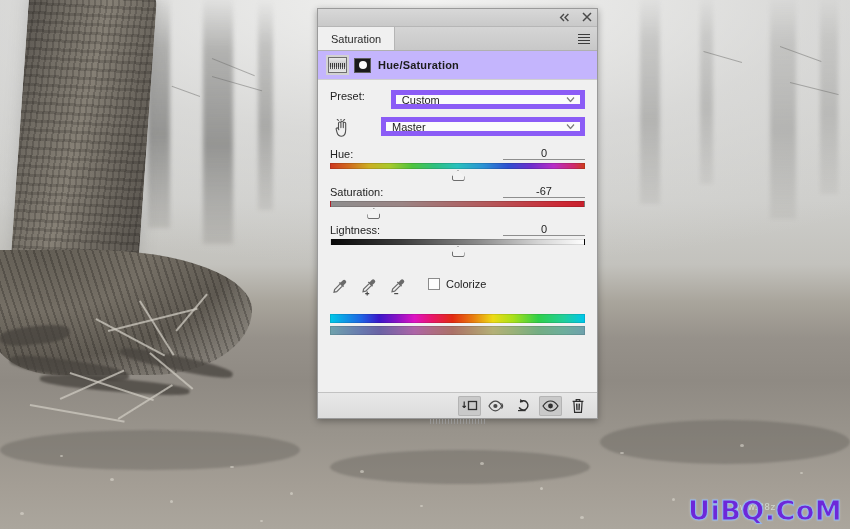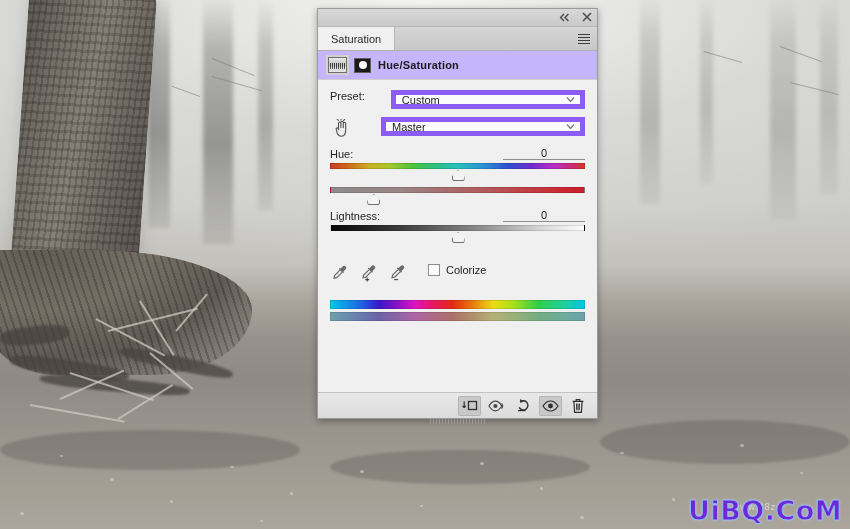--- a/index.html
+++ b/index.html
@@ -474,20 +474,24 @@
           <span class="slider-name">Hue:</span>
           <span class="slider-val">0</span>
         </div>
         <div class="track-wrap">
           <div class="track track-hue"></div>
           <div class="thumb" style="left:50%;"></div>
         </div>
       </div>
 
       <div class="slider-block">
+        <div class="slider-head">
+          <span class="slider-name">Saturation:</span>
+          <span class="slider-val">-67</span>
+        </div>
         <div class="track-wrap">
           <div class="track track-sat"></div>
           <div class="thumb" style="left:17%;"></div>
         </div>
       </div>
 
       <div class="slider-block">
         <div class="slider-head">
           <span class="slider-name">Lightness:</span>
           <span class="slider-val">0</span>

